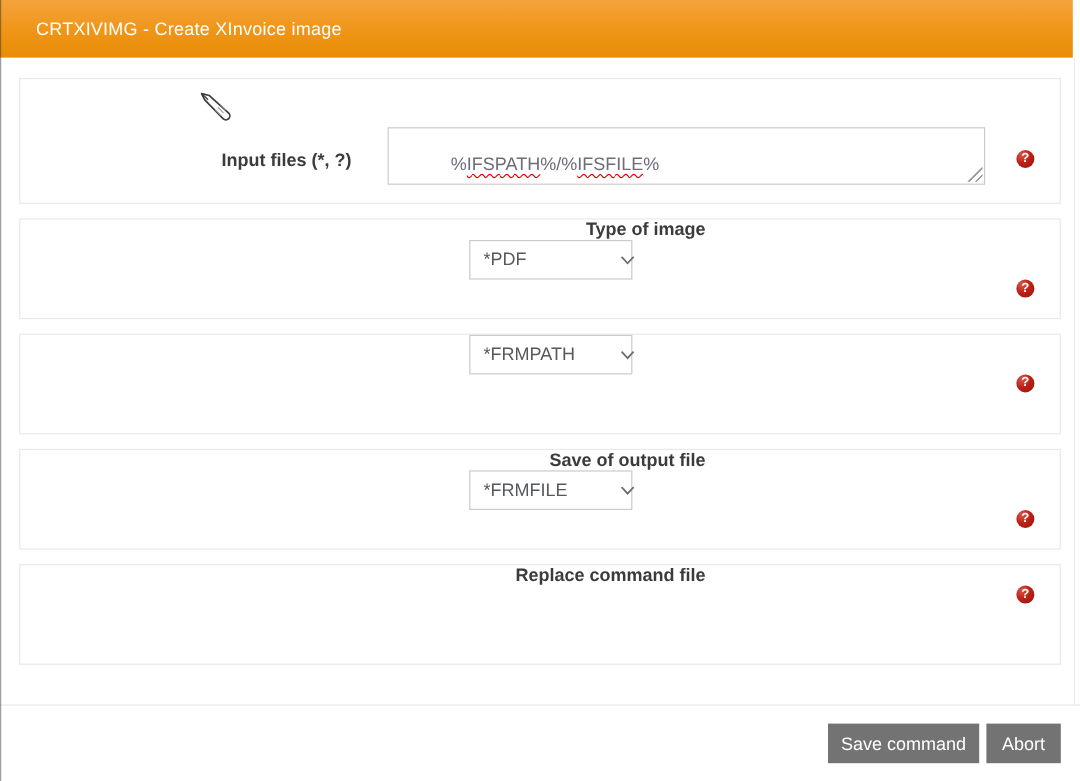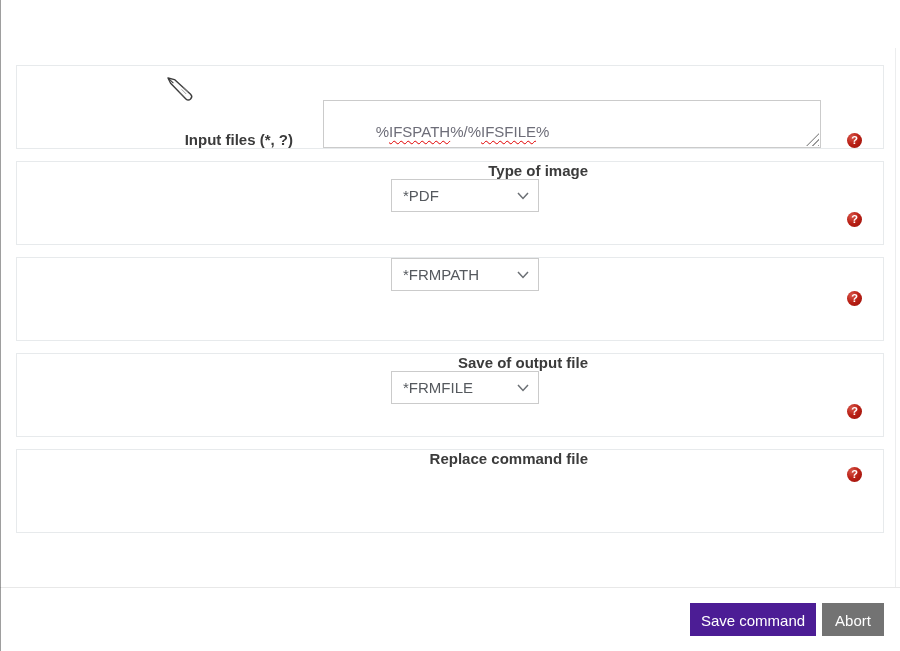--- a/index.html
+++ b/index.html
@@ -37,21 +37,21 @@
   .content {
     position: absolute; left: 16px; right: 16px; top: 65px;
   }
   .field-box {
     box-sizing: border-box;
     border: 1px solid #e7eaec;
     background: #ffffff;
     margin-bottom: 12px;
     display: flex;
   }
-  .field-box.tall { height: 84px; align-items: flex-end; padding-top: 24px; }
+  .field-box.tall { height: 105px; align-items: center; padding-top: 24px; }
   .field-box.short { height: 84px; align-items: center; flex-direction: column; }
   .field-label {
     width: 276px; text-align: right;
     font-weight: bold; font-size: 15px; color: #3b3b3b;
     flex: 0 0 auto; line-height: 17px;
   }
   .field-box.tall .field-label { margin-top: 7px; }
   .field-control { margin-left: 30px; flex: 0 0 auto; }
   
   .textarea-box {
@@ -75,21 +75,21 @@
     width: 13px; height: 13px;
     clip-path: polygon(100% 0, 100% 100%, 0 100%);
     background: repeating-linear-gradient(135deg, #9a9a9a 0 1.4px, transparent 1.4px 4.4px);
     cursor: nwse-resize;
   }
   
   .select-wrap { position: relative; width: 148px; }
   .select-wrap select {
     -webkit-appearance: none; appearance: none;
     box-sizing: border-box;
-    width: 148px; height: 33px;
+    width: 136px; height: 33px;
     border: 1px solid #cbcbcb; border-radius: 0;
     background: #ffffff;
     font-family: "Liberation Sans", sans-serif;
     font-size: 15px; color: #55595e;
     padding: 0 28px 0 11px;
     cursor: pointer;
   }
   .select-wrap .chevron {
     position: absolute; right: 10px; top: 50%; margin-top: -4px;
     pointer-events: none; display: block;
@@ -115,28 +115,31 @@
     position: absolute; left: 0; right: 0; top: 587px; height: 1px;
     background: #e8e8e8;
   }
   .btn {
     position: absolute; top: 603px; height: 33px;
     border: none; border-radius: 0;
     color: #ffffff; font-family: "Liberation Sans", sans-serif;
     font-size: 15px; line-height: 33px;
     cursor: pointer; text-align: center;
   }
-  .btn-save { right: 84px; width: 126px; background: #4c1d95; }
+  .btn-save { right: 84px; width: 126px; background: #737373; }
   .btn-abort { right: 16px; width: 62px; background: #737373; text-align: center; }
 </style>
 </head>
 <body>
 
 <div class="page">
 
+  <div class="header">
+    <div class="header-title">CRTXIVIMG - Create XInvoice image</div>
+  </div>
 
   <span class="left-edge"></span>
   <span class="right-edge"></span>
 
   <svg class="cursor-icon" viewBox="0 0 30 30">
     <path d="M3 3 L9.5 4.6 L25.6 19.2 a3.3 3.3 0 0 1 -4.7 4.7 L5.6 8.2 Z" fill="#fbfbfb" stroke="#3c3c3c" stroke-width="1.4" stroke-linejoin="round"></path>
     <line x1="3.6" y1="3.6" x2="8.4" y2="8.2" stroke="#3c3c3c" stroke-width="1.1"></line>
     <path d="M16.6 14.4 l4.6 4.6 M14.4 16.6 l4.6 4.6 M18.8 12.4 l4.4 4.4" stroke="#9a9a9a" stroke-width="0.9"></path>
   </svg>
 

